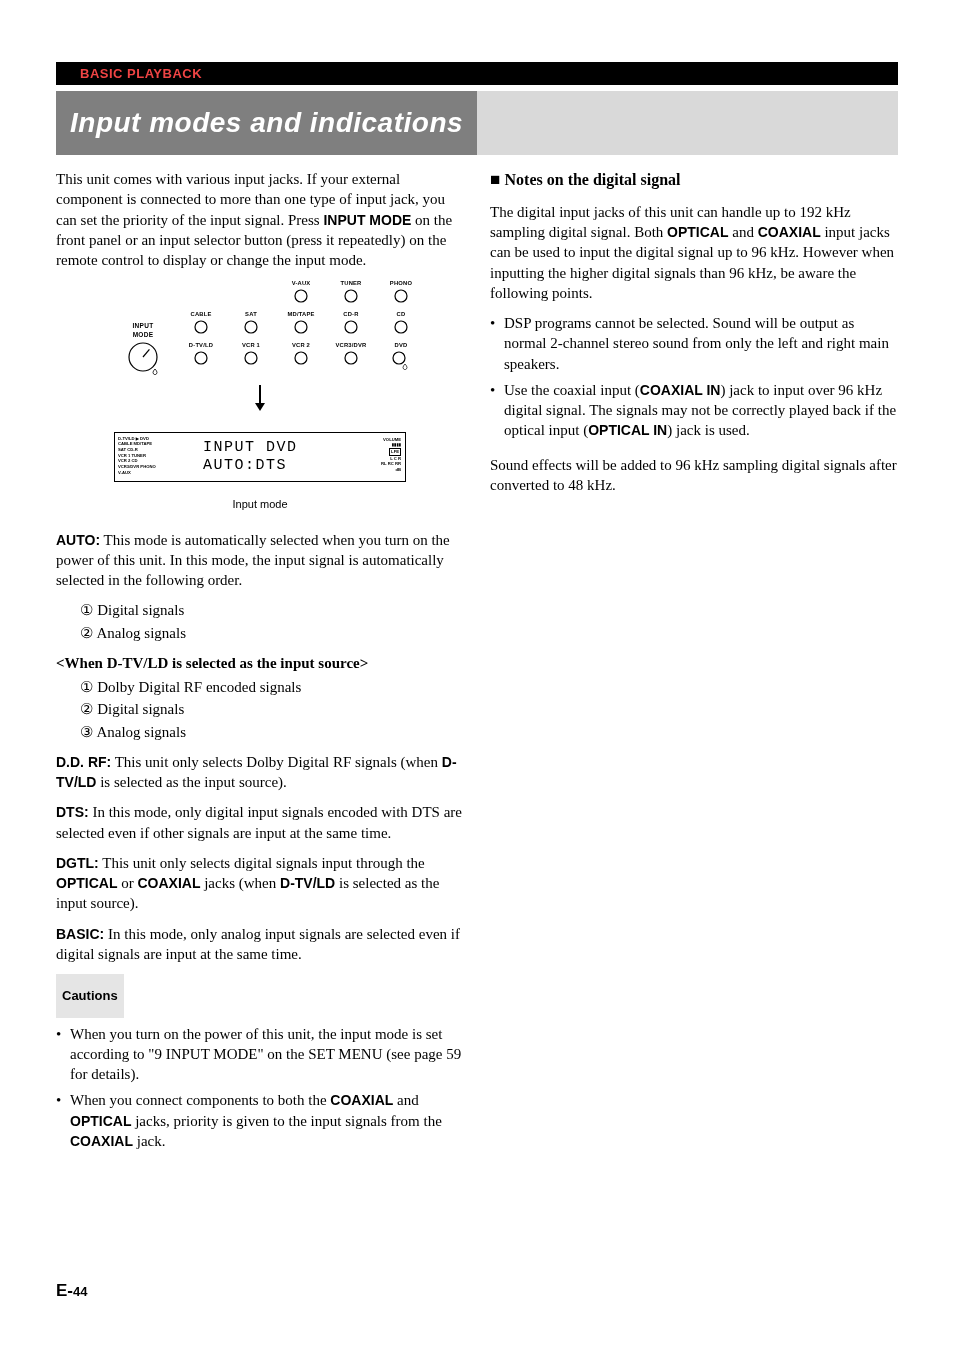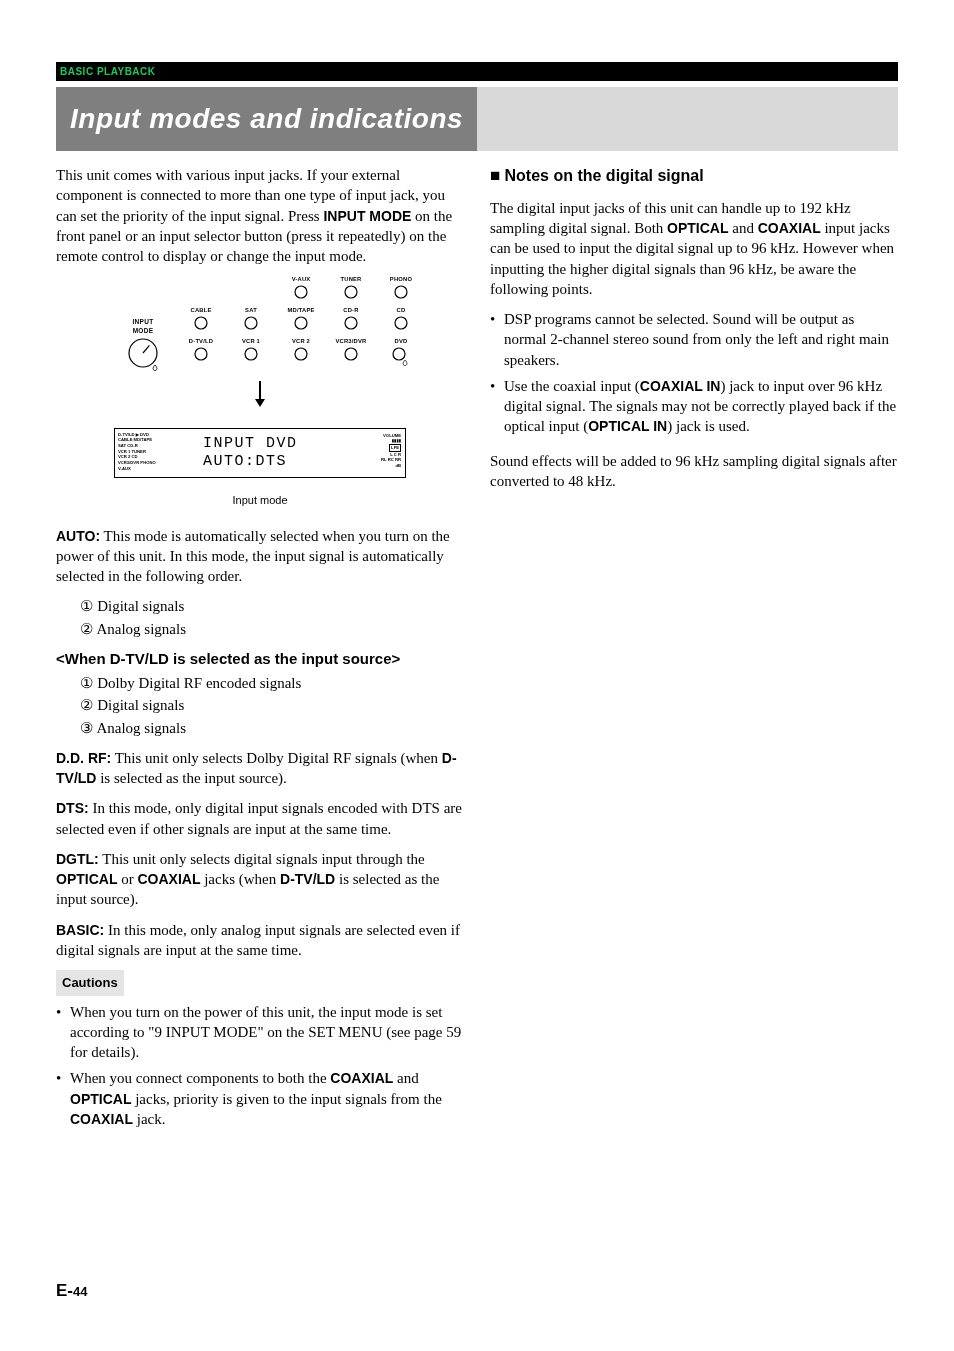--- a/index.html
+++ b/index.html
@@ -1,27 +1,27 @@
 <!DOCTYPE html>
 <html><head>
 <meta charset="utf-8">
 <style>
   html,body{margin:0;padding:0;background:#fff;font-family:"Times New Roman",Times,serif;color:#000}
   .page{width:954px;min-height:1351px;margin:0 auto;position:relative;padding:62px 56px 40px 56px;box-sizing:border-box}
-  .header-bar{background:#000;color:#22c55e;font-family:Arial,Helvetica,sans-serif;font-weight:bold;font-size:10px;padding:4px 4px;letter-spacing:.5px}
+  .header-bar{background:#000;color:#ef4444;font-family:Arial,Helvetica,sans-serif;font-weight:bold;font-size:13px;padding:4px 24px;letter-spacing:.5px}
   .section-title-bar{background:#d9d9d9;padding:0;margin-top:6px}
   .section-title{background:#7f7f7f;color:#fff;font-family:Arial,Helvetica,sans-serif;font-weight:bold;font-style:italic;font-size:28px;padding:16px 14px;display:inline-block;letter-spacing:.5px}
   .columns{display:flex;gap:26px;margin-top:14px}
   .col{flex:1;font-size:15px;line-height:1.35}
   .inline-bold{font-weight:bold;font-family:Arial,Helvetica,sans-serif;font-size:14px}
   .sq{font-size:17px}
   p{margin:0 0 10px 0}
   .indent-list{margin:0 0 10px 24px}
   .indent-list div{margin-bottom:2px}
-  .caution-box{background:#e5e5e5;display:inline-block;padding:4px 6px;font-family:Arial,Helvetica,sans-serif;font-weight:bold;font-size:13px}
+  .caution-box{background:#e5e5e5;display:inline-block;padding:13px 6px;font-family:Arial,Helvetica,sans-serif;font-weight:bold;font-size:13px}
   ul.bullets{list-style:none;padding:0;margin:4px 0 0 0}
   ul.bullets li{position:relative;padding-left:14px;margin-bottom:6px}
   ul.bullets li::before{content:"•";position:absolute;left:0;top:0}
   .diagram{margin:10px auto 18px auto;width:320px;position:relative}
   .dial-group{display:flex;align-items:flex-end;gap:18px;margin-bottom:6px}
   .dial{text-align:center}
   .dial-lbl{font-family:Arial,Helvetica,sans-serif;font-weight:bold;font-size:6.5px;letter-spacing:.3px}
   .dial svg{display:block;margin:0 auto}
   .btn-grid{display:flex;flex-direction:column;gap:2px;align-items:flex-end}
   .btn-row{display:flex;gap:12px}
@@ -29,21 +29,21 @@
   .btn-lbl{font-family:Arial,Helvetica,sans-serif;font-weight:bold;font-size:5.8px;letter-spacing:.2px}
   .arrow{text-align:center;margin:10px 0 6px 0}
   .lcd{border:1px solid #000;width:290px;height:48px;margin:15px auto;position:relative}
   .lcd-left{position:absolute;left:3px;top:3px;font-family:Arial,Helvetica,sans-serif;font-size:4.2px;font-weight:bold;line-height:1.35}
   .lcd-left .row{white-space:nowrap}
   .lcd-center{position:absolute;left:88px;top:6px;font-family:'Courier New',monospace;font-size:15px;letter-spacing:1.5px;line-height:1.2}
   .lcd-right{position:absolute;right:4px;top:4px;font-family:Arial,Helvetica,sans-serif;font-size:4.2px;font-weight:bold;text-align:right;line-height:1.35}
   .lcd-caption{text-align:center;font-family:Arial,Helvetica,sans-serif;font-size:11px;margin-top:6px}
   .page-num{position:absolute;bottom:50px;left:56px;font-family:Arial,Helvetica,sans-serif;font-weight:bold;font-size:17px}
   .page-num .sm{font-size:13px}
-  .subhead-span{font-family:Liberation Sans, sans-serif;font-weight:bold;font-size:15px}
+  .subhead-span{font-family:Liberation Serif, serif;font-weight:bold;font-size:15px}
 </style>
 </head>
 <body>
 
 <div class="page">
 
   <div class="header-bar">BASIC PLAYBACK</div>
 
   <div class="section-title-bar">
     <span class="section-title">Input modes and indications</span>

